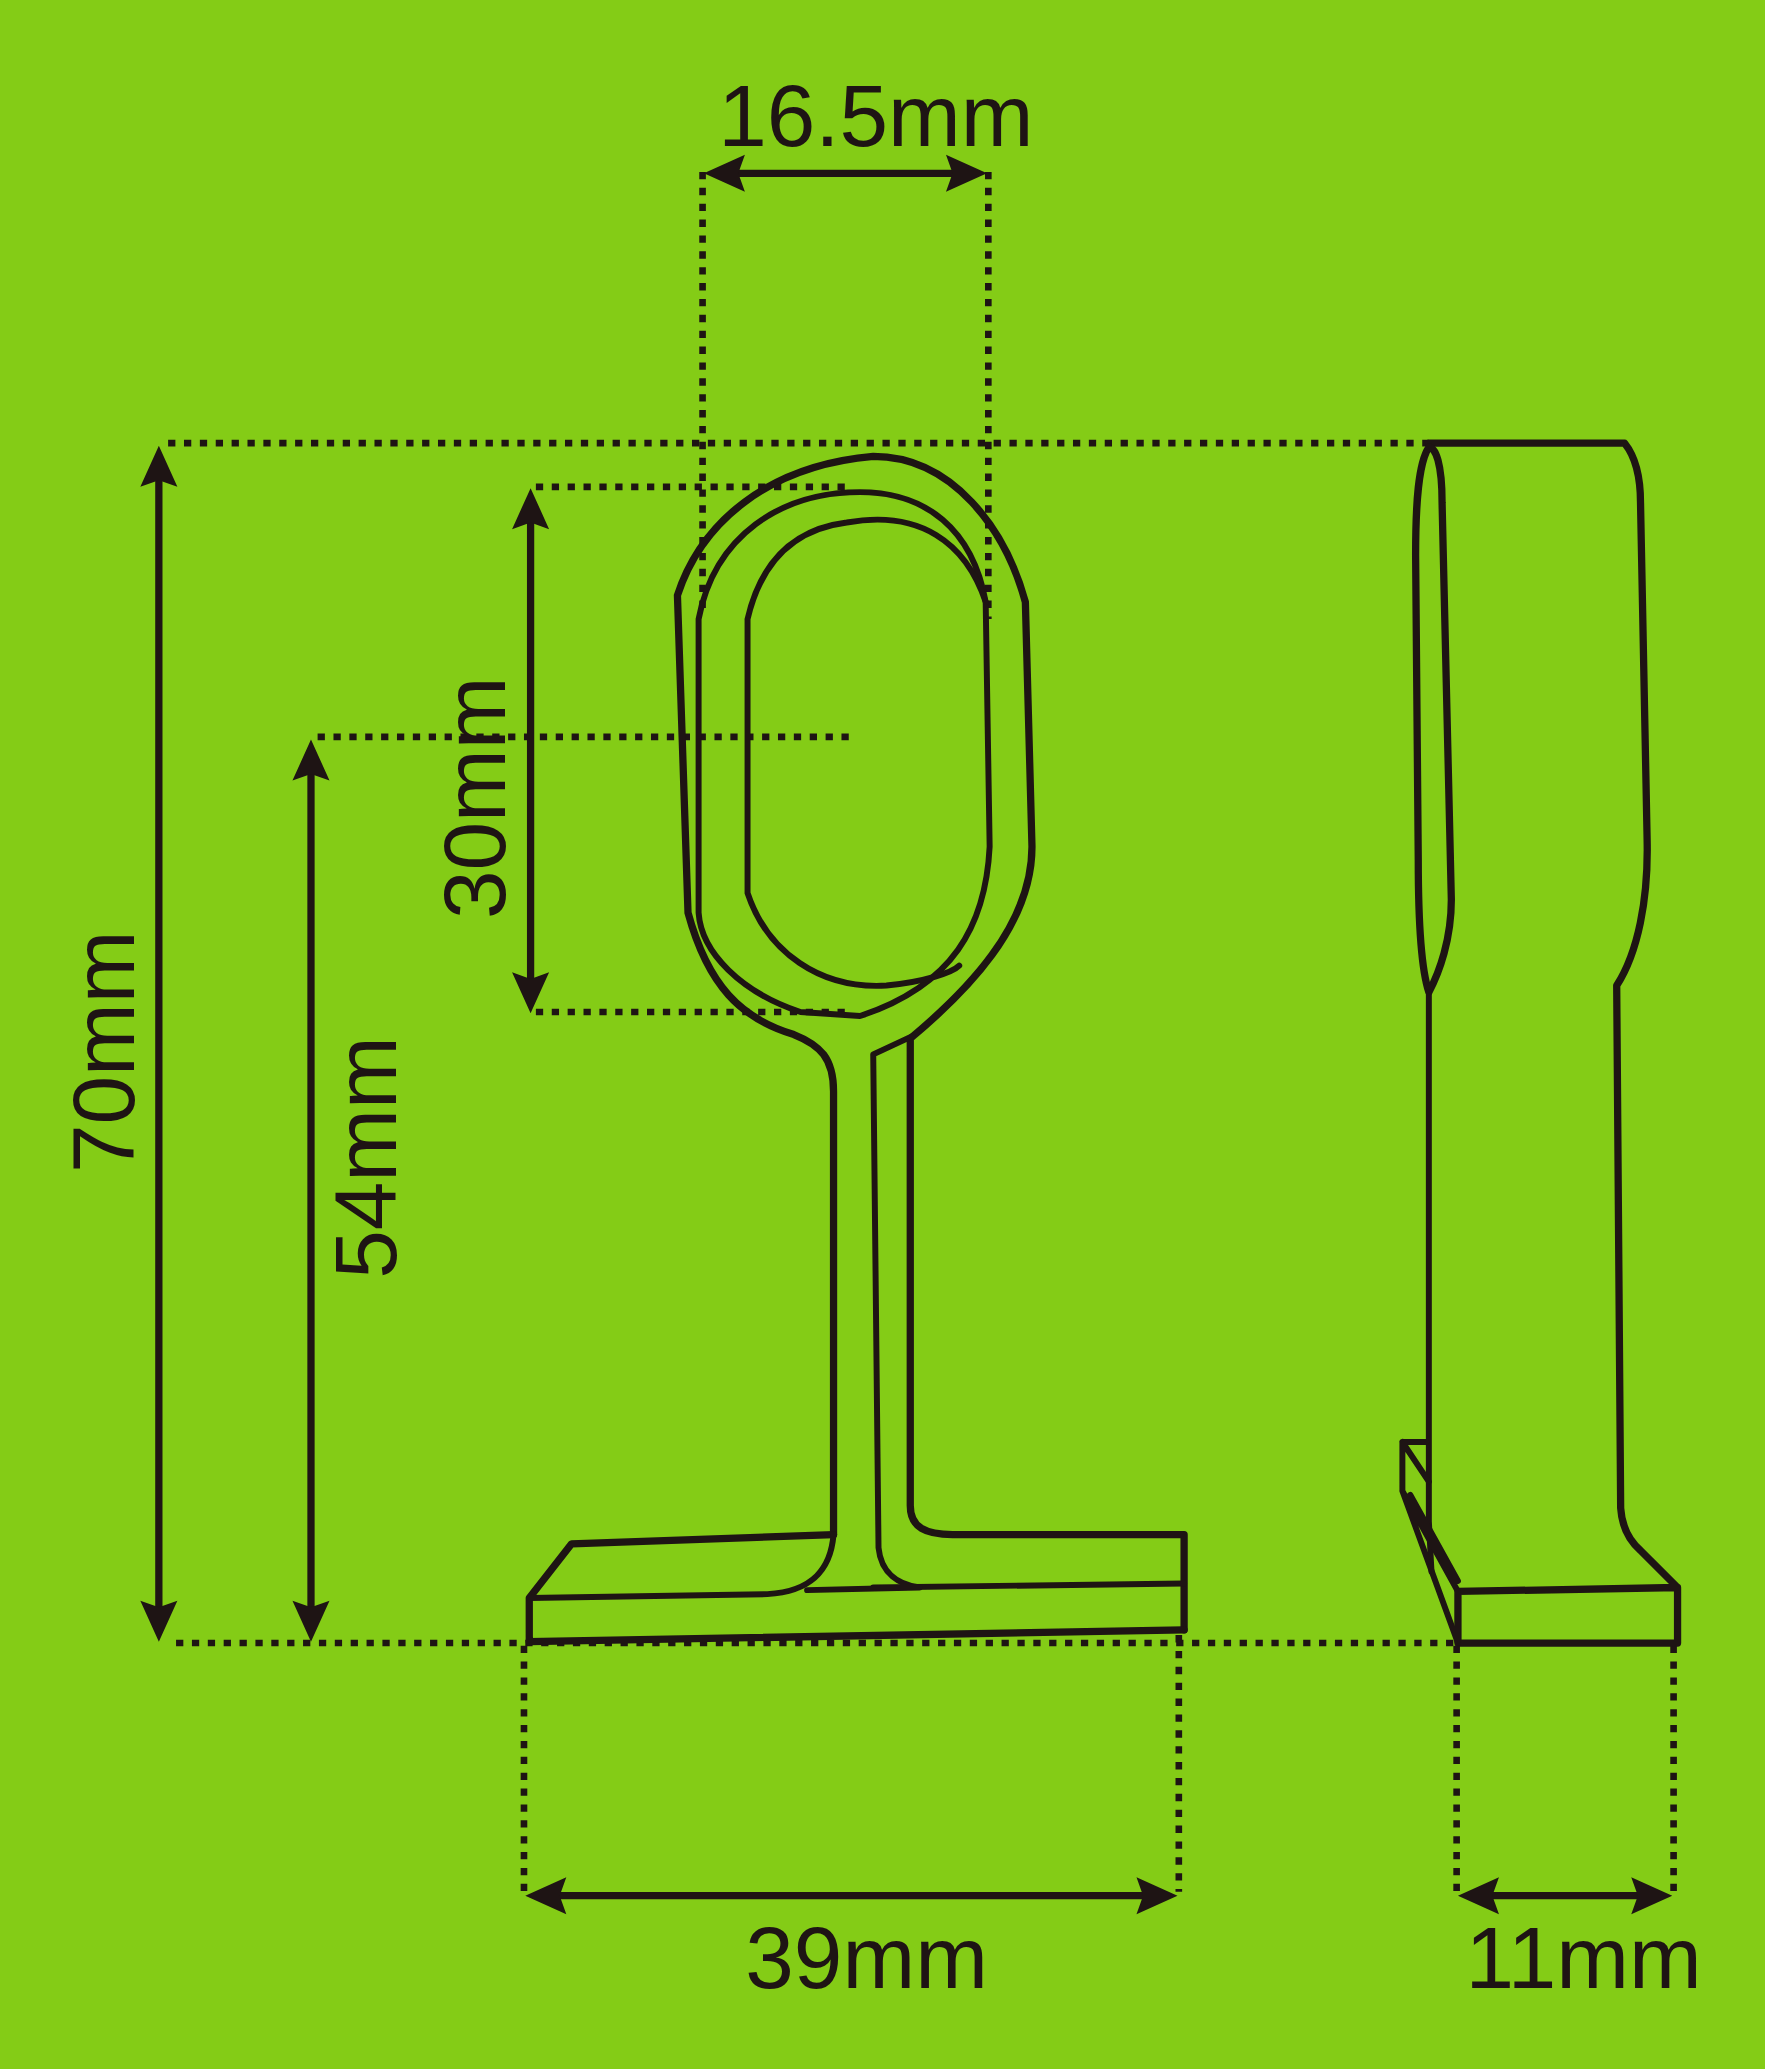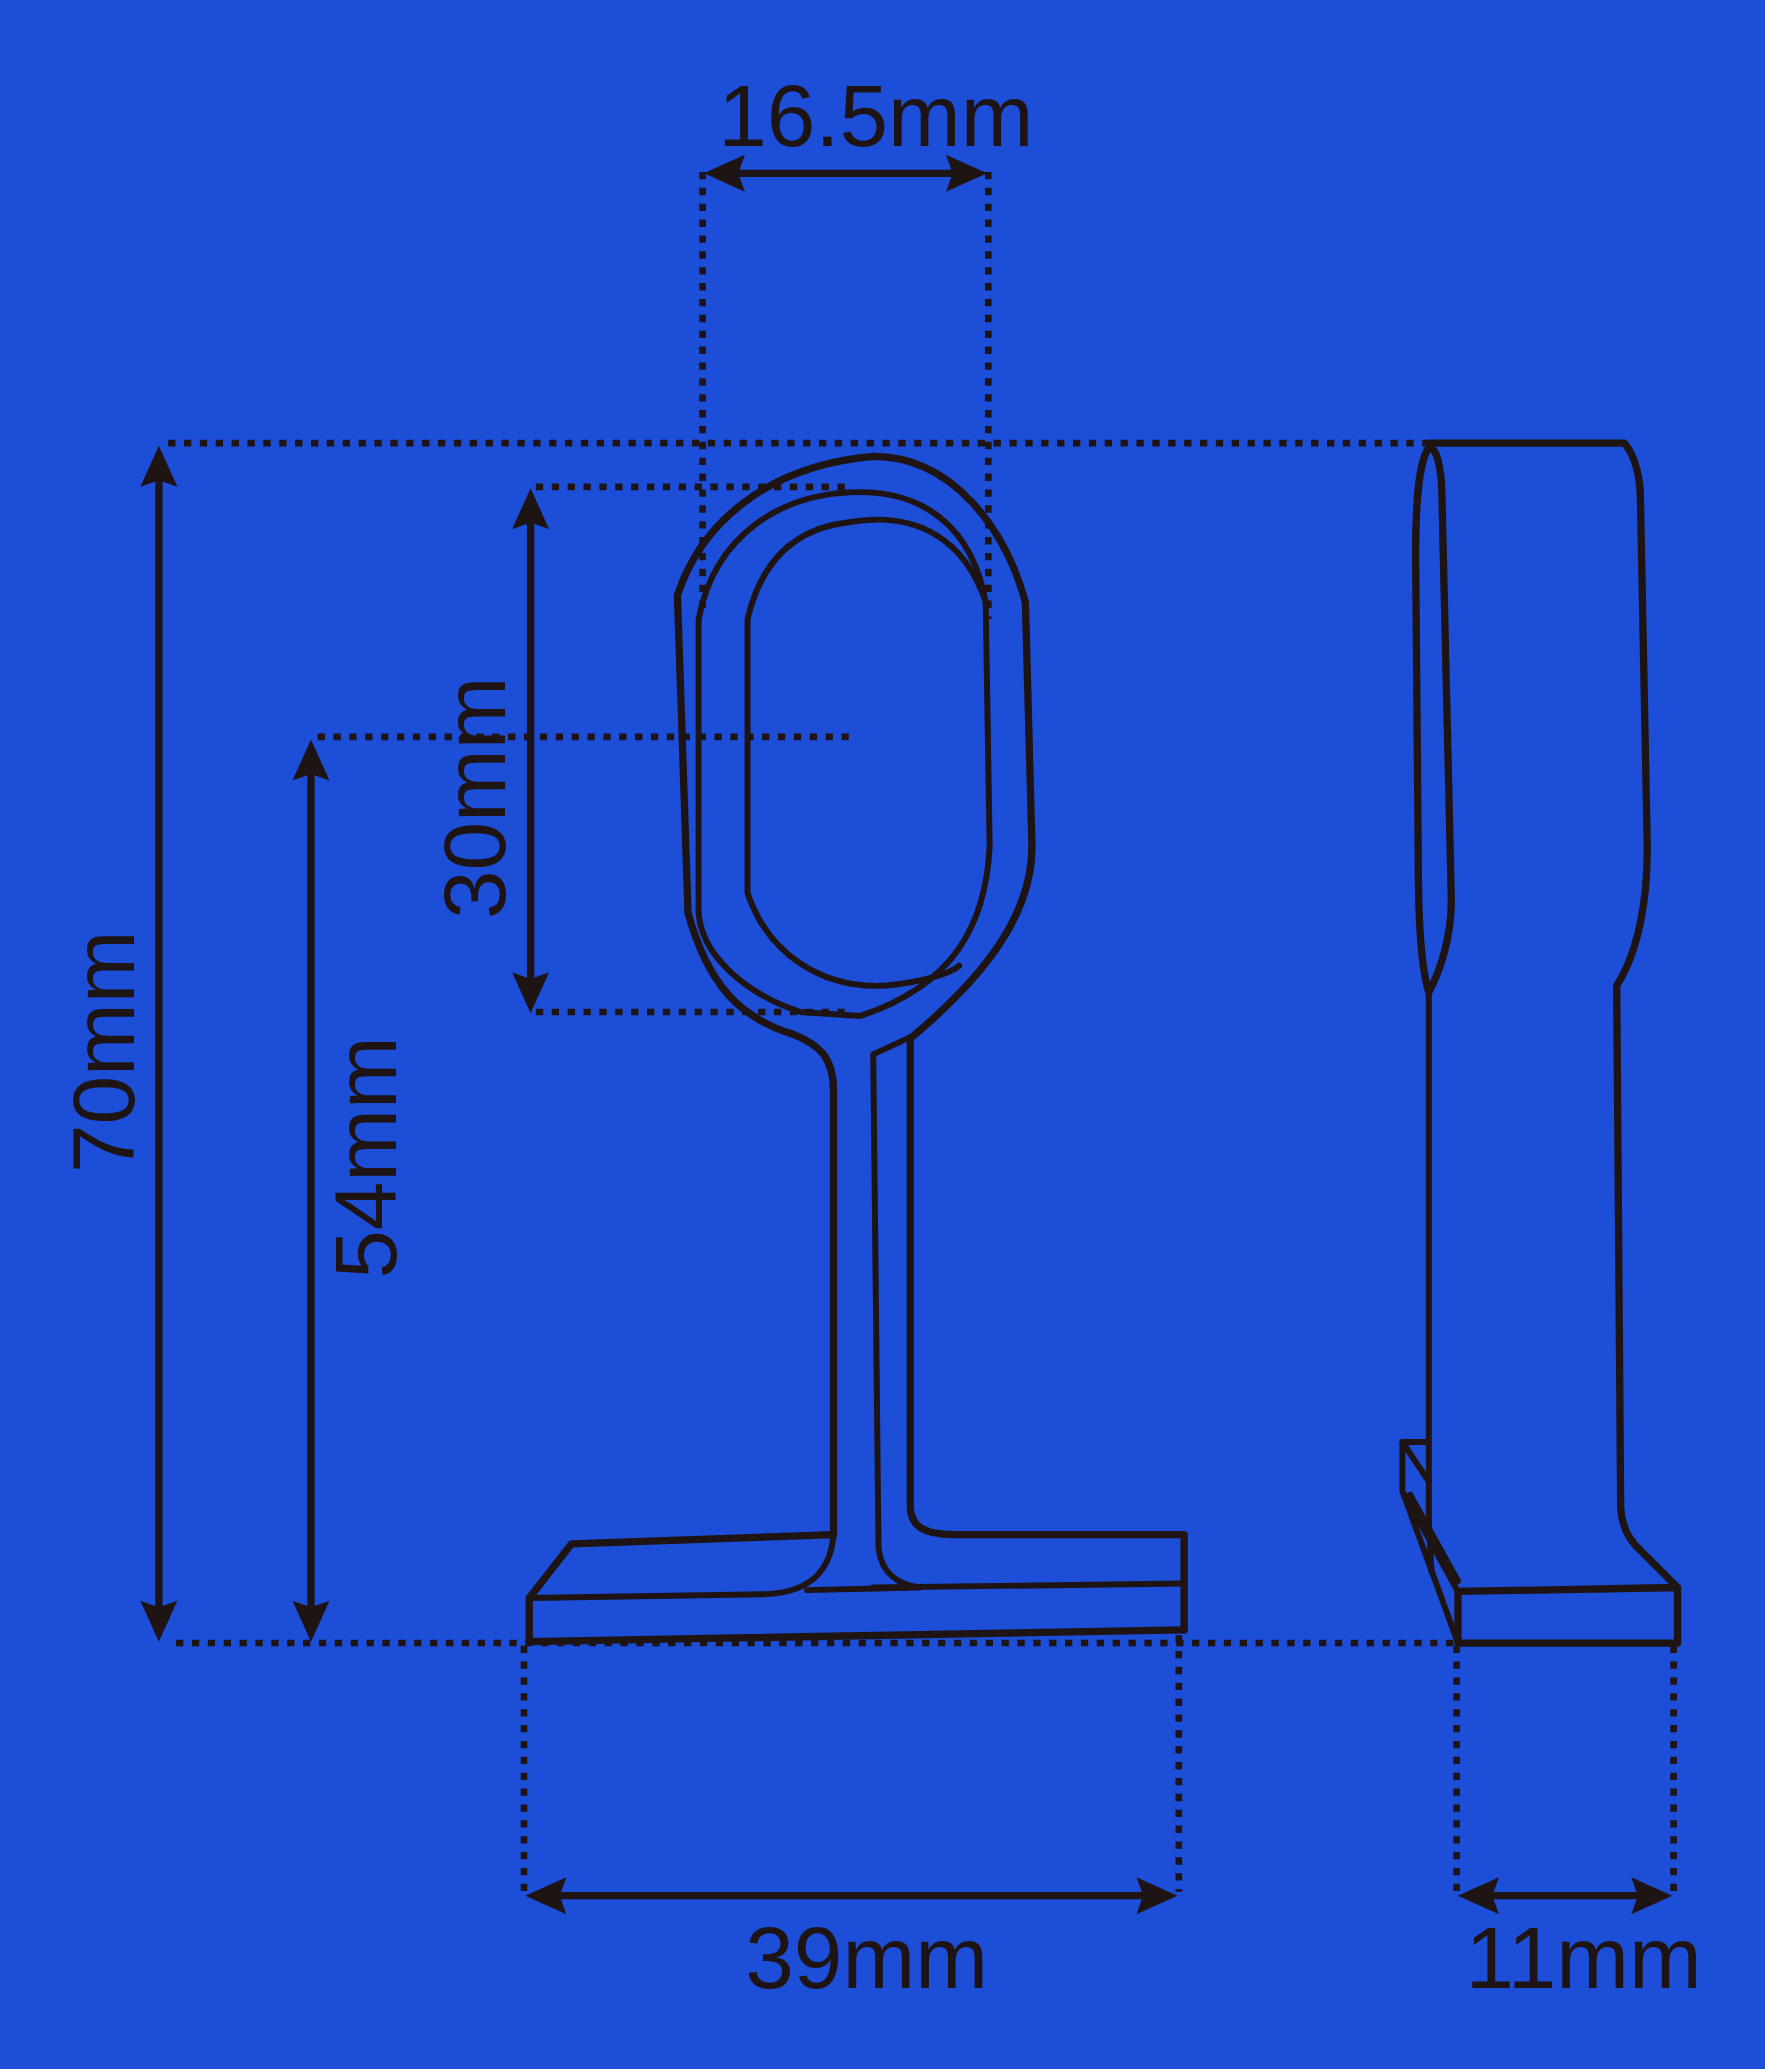--- a/index.html
+++ b/index.html
@@ -1,16 +1,16 @@
 <!DOCTYPE html>
 <html><head>
 <meta charset="utf-8">
 <style>
   html, body { margin: 0; padding: 0; background: #ffffff; }
-  #canvas { width: 1765px; height: 2069px; position: relative; background: #1d4ed8; overflow: hidden; }
+  #canvas { width: 1765px; height: 2069px; position: relative; background: #84cc16; overflow: hidden; }
   svg { position: absolute; left: 0; top: 0; }
   .outline { fill: none; stroke: #1e1414; stroke-width: 5.5; stroke-linejoin: round; stroke-linecap: round; }
   .thin { fill: none; stroke: #1e1414; stroke-width: 4.5; stroke-linejoin: round; stroke-linecap: round; }
   .dotted { fill: none; stroke: #1e1414; stroke-width: 5; stroke-dasharray: 5.5 6.5; }
   .dimline { fill: none; stroke: #1e1414; stroke-width: 5.5; }
   .arrowhead { fill: #1e1414; }
   .label { font-family: "Liberation Sans", "DejaVu Sans", sans-serif; font-size: 66px; fill: #1e1414; }
 </style>
 </head>
 <body>

